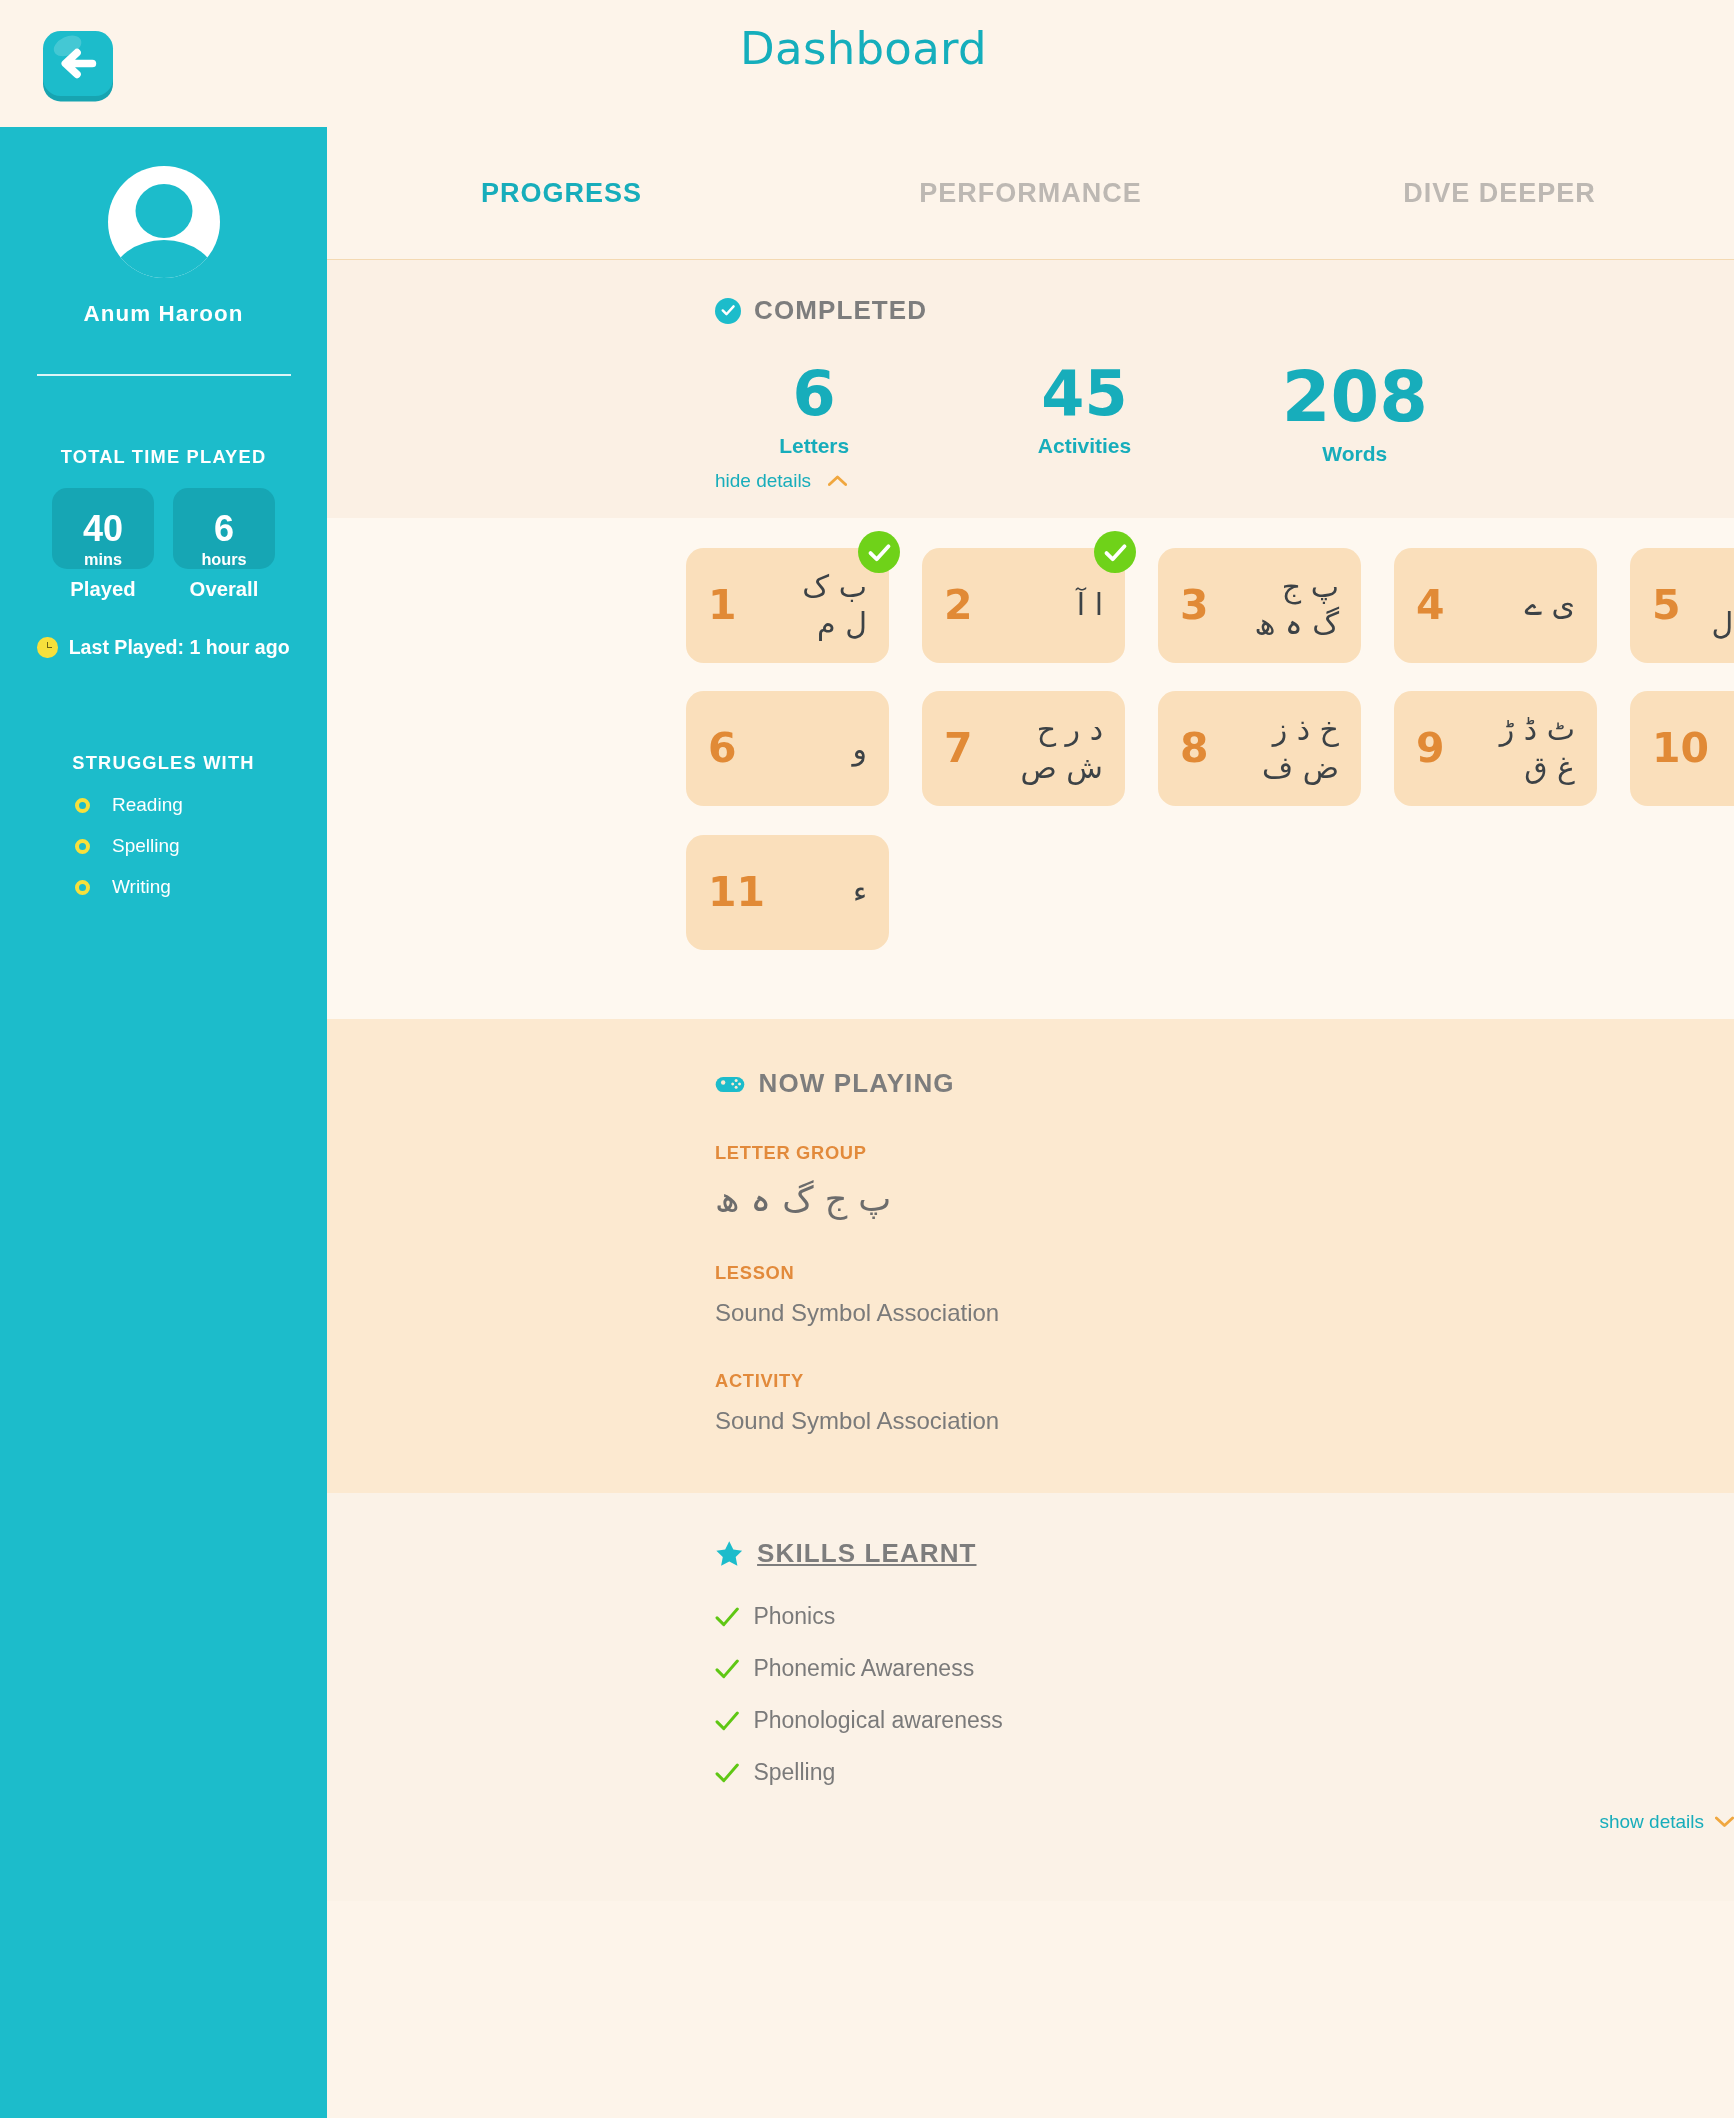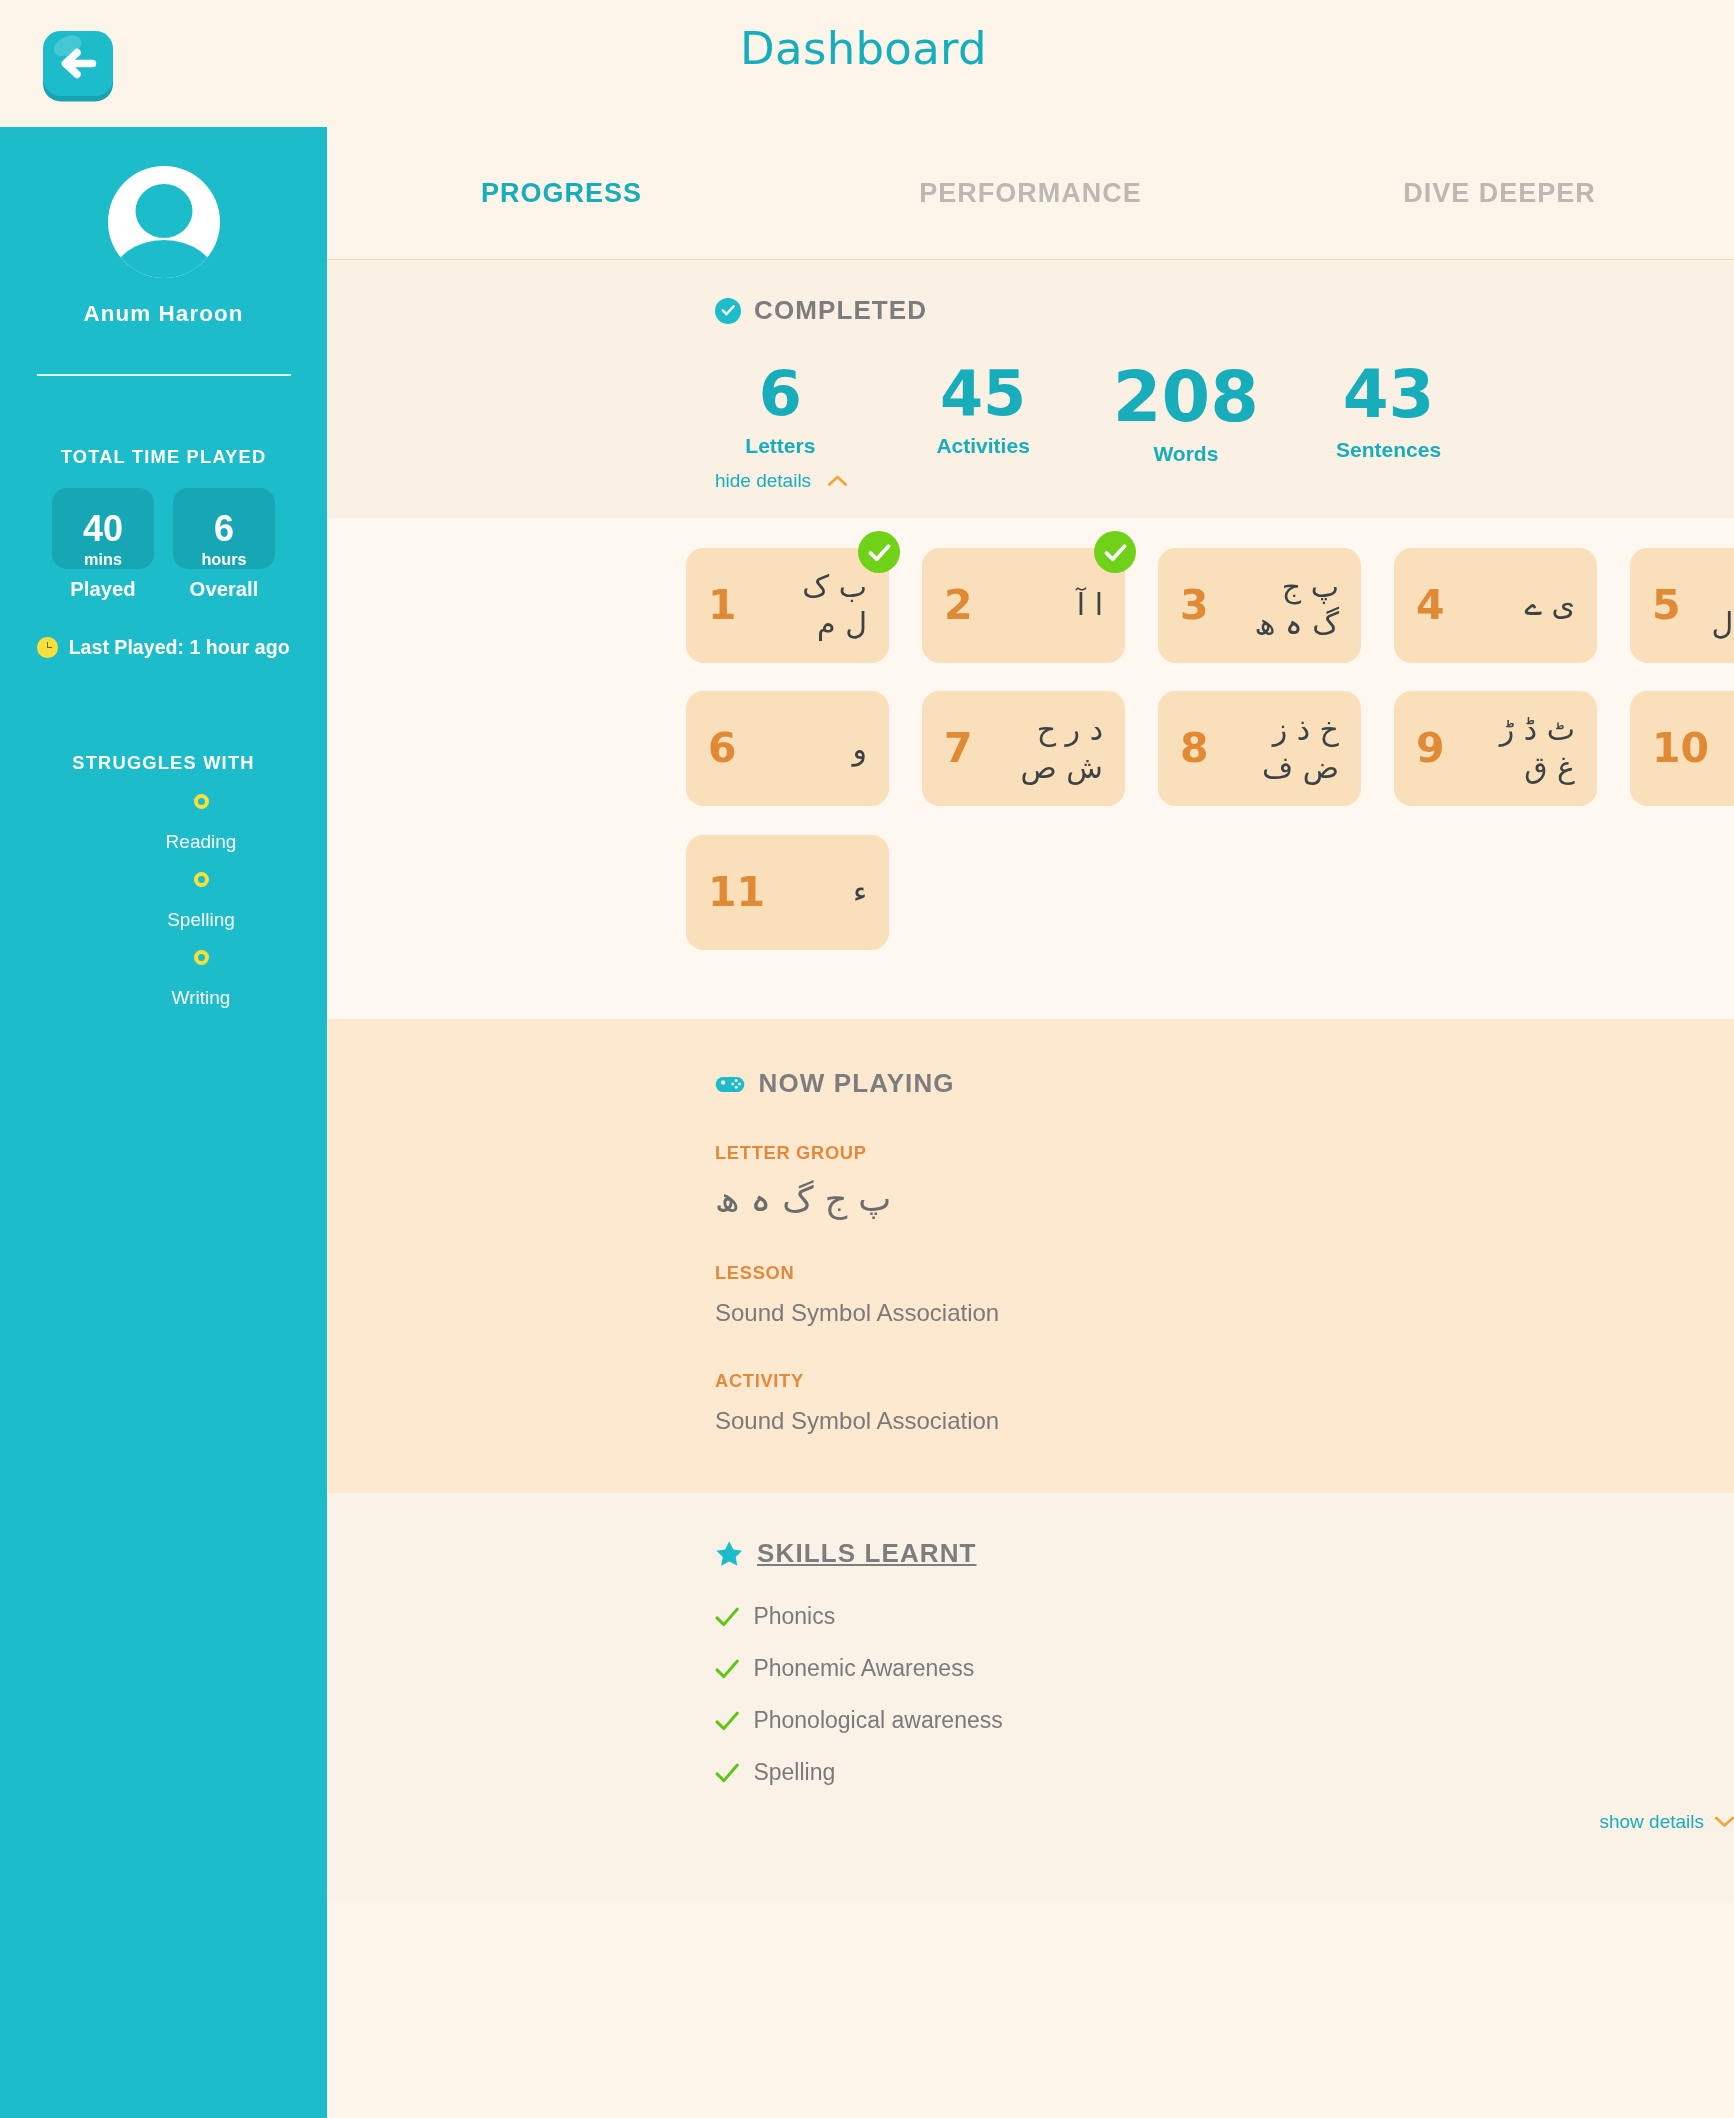--- a/index.html
+++ b/index.html
@@ -75,21 +75,21 @@
     content:""; position:absolute; left:9.5px; top:4.1px; width:1.4px; height:6.8px; background:#6c6413;
   }
   .clock-dot::after{
     content:""; position:absolute; left:9.5px; top:9.5px; width:5.4px; height:1.4px; background:#6c6413;
   }
   .struggles-cap {
     text-align:center; color:#fff; font-weight:bold; font-size:18.3px;
     letter-spacing:1.2px; margin-top:93px;
   }
   .struggle-list { margin-top:20.3px; padding-left:75px; }
-  .struggle-item { display:flex; align-items:center; gap:22px; margin-bottom:19px;flex-direction:column; }
+  .struggle-item { display:flex; align-items:center; gap:22px; margin-bottom:19px; }
   .ring {
     width:15px; height:15px; border-radius:50%; border:4.1px solid #F7E03C; flex:0 0 15px;
   }
   .struggle-label { color:#fff; font-size:19px; }
 
   
   .main { flex:1 1 auto; min-width:0; background:#FDF4EA; }
 
   .tabs {
     display:flex; height:133px; align-items:center;
@@ -260,24 +260,20 @@
             <div class="stat-num">6</div>
             <div class="stat-label">Letters</div>
           </div>
           <div class="stat">
             <div class="stat-num">45</div>
             <div class="stat-label">Activities</div>
           </div>
           <div class="stat">
             <div class="stat-num">208</div>
             <div class="stat-label">Words</div>
-          </div>
-          <div class="stat">
-            <div class="stat-num">43</div>
-            <div class="stat-label">Sentences</div>
           </div>
         </div>
 
         <div class="toggle-link">
           <span class="toggle-text">hide details</span>
           <span class="chev">
             <svg viewBox="0 0 28 17" fill="none">
                 <path d="M2 14L14 3l12 11" stroke="#F0A73F" stroke-width="4.2" stroke-linecap="round" stroke-linejoin="round"></path>
               </svg>
           </span>

